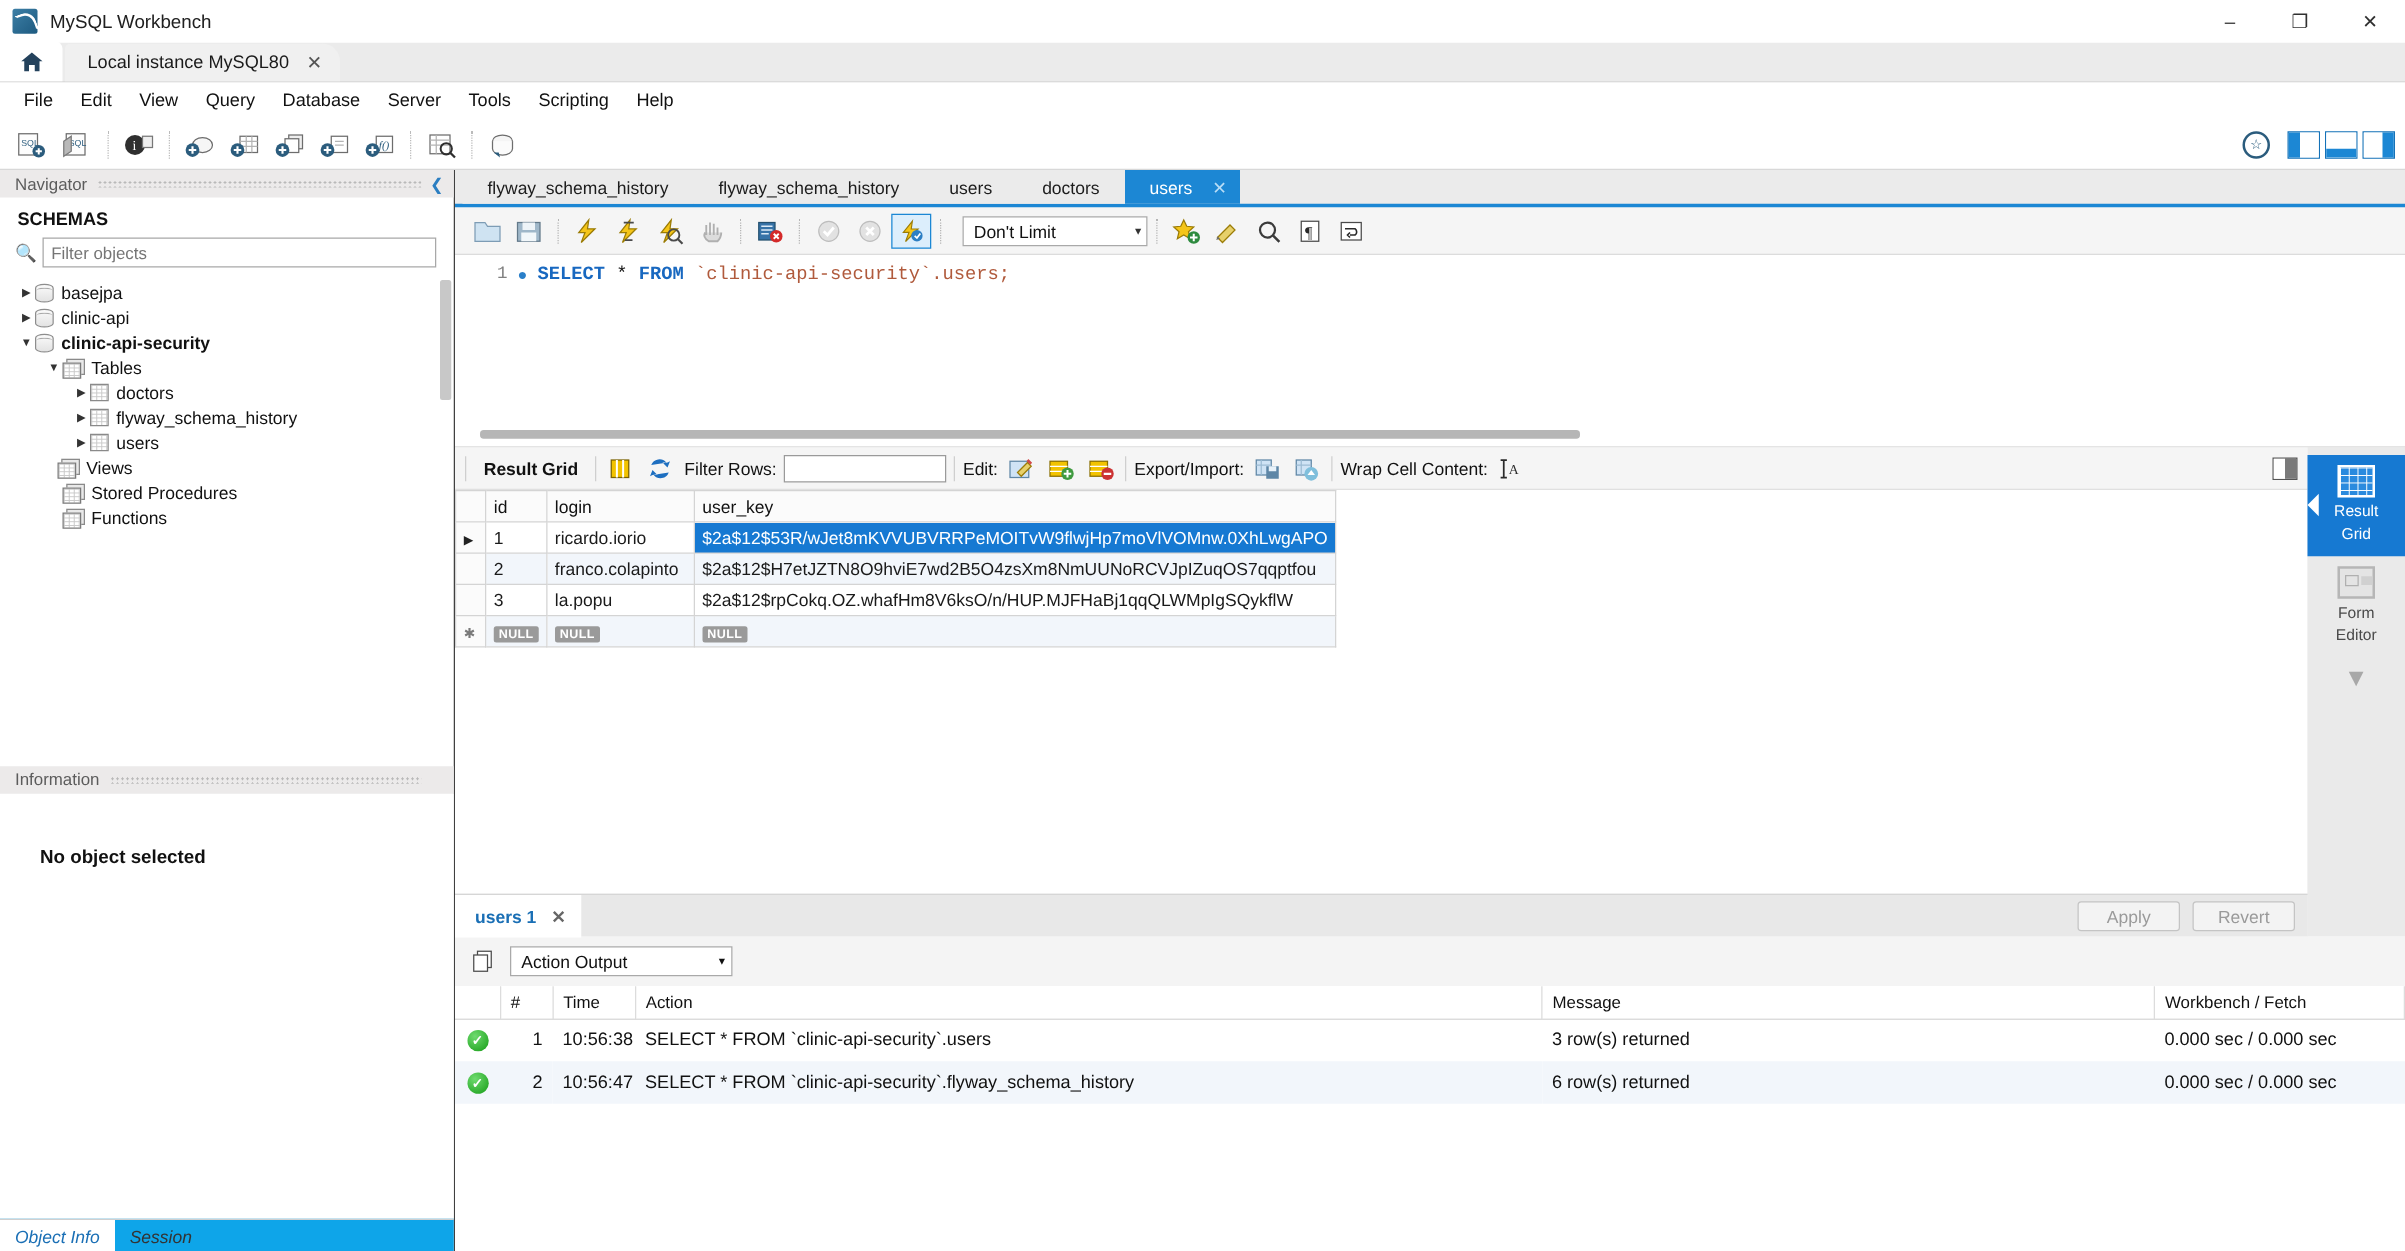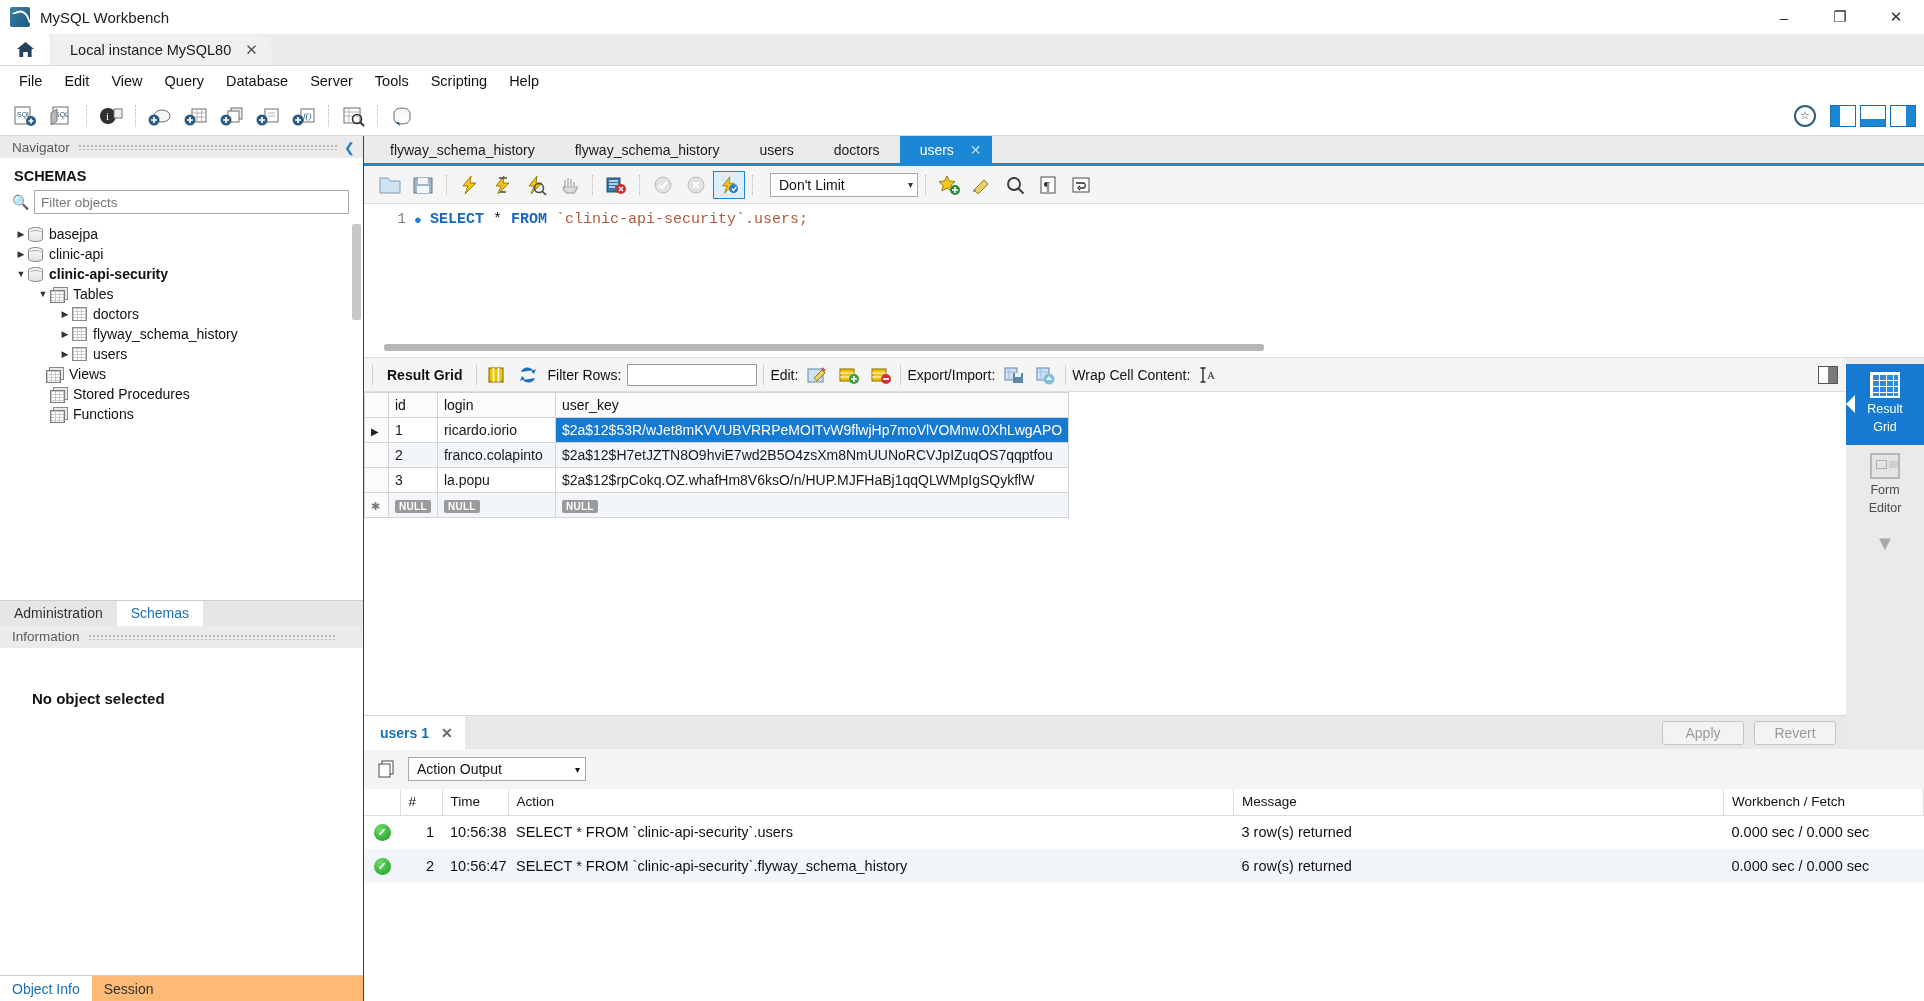--- a/index.html
+++ b/index.html
@@ -168,22 +168,22 @@
     background: #c8c8c8; border-radius: 2px;
   }
   .nav-tabs { display: flex; height: 26px; background: #e6e6e6;
               border-top: 1px solid #cfcfcf; font-size: 14px; }
   .nav-tab { padding: 0 14px; display: flex; align-items: center; color: #333; }
   .nav-tab.active { background: #ffffff; color: #1a6fb5; }
 
   .info-panel { flex: 1; display: flex; flex-direction: column; }
   .info-body { flex: 1; background: #ffffff; }
   .no-obj { font-weight: bold; font-size: 15px; padding: 42px 0 0 32px; color: #111; }
-  .bottom-tabs { display: flex; height: 26px; background: #fdba74;
-                 border-top: 1px solid #cfcfcf; font-size: 14px; }
+  .bottom-tabs { display: flex; height: 26px; background: #0ea5e9;
+                 border-top: 1px solid #cfcfcf; font-size: 14px; font-style: italic; }
   .bottom-tabs .t { padding: 0 12px; display: flex; align-items: center; color: #333; }
   .bottom-tabs .t.active { background: #ffffff; color: #1a6fb5; }
 
   
   .main { flex: 1; display: flex; flex-direction: column; background: #f4f4f4; min-width: 0; }
 
   .editor-tabs {
     height: 30px; background: #ebebeb; display: flex; align-items: flex-end;
     border-bottom: 3px solid #1c87d4; padding-left: 6px;
   }
@@ -530,24 +530,20 @@
         <span class="lbl">Stored Procedures</span>
       </div>
       <div class="tnode" style="padding-left:36px">
         <span class="arr"></span>
         <span class="ico-folder"></span>
         <span class="lbl">Functions</span>
       </div>
       <div class="nav-scroll"></div>
     </div>
 
-    <div class="nav-tabs">
-      <div class="nav-tab">Administration</div>
-      <div class="nav-tab active">Schemas</div>
-    </div>
 
     <div class="info-panel">
       <div class="panel-head">
         <span>Information</span>
         <span class="dots"></span>
       </div>
       <div class="info-body">
         <div class="no-obj">No object selected</div>
       </div>
       <div class="bottom-tabs">

